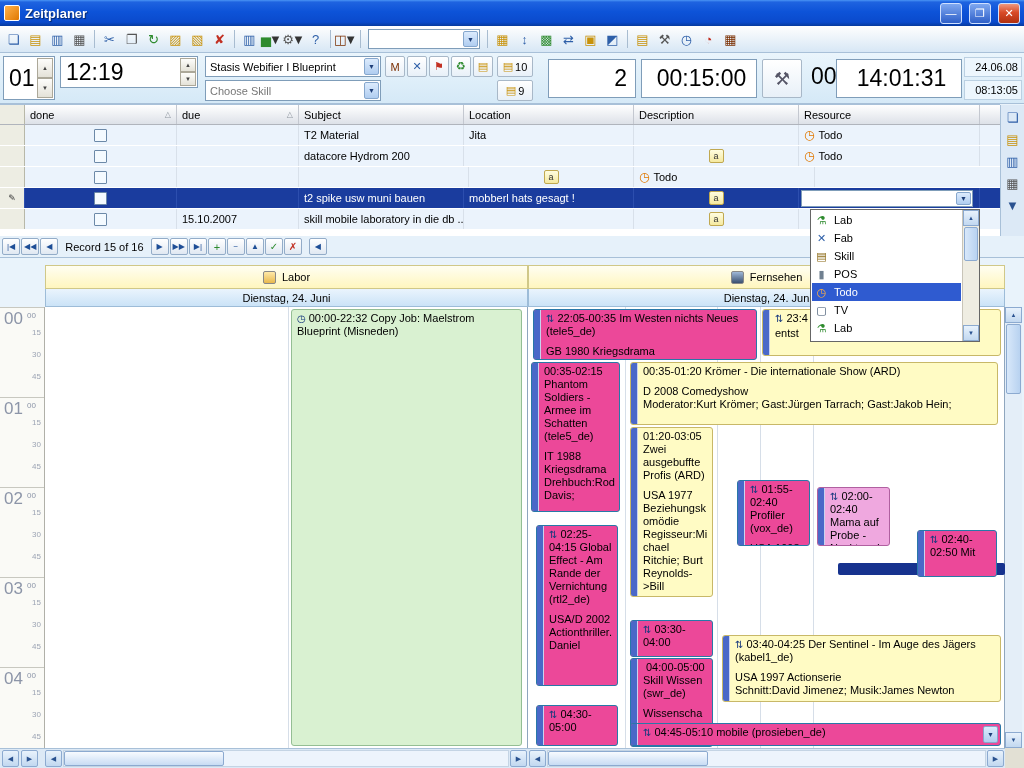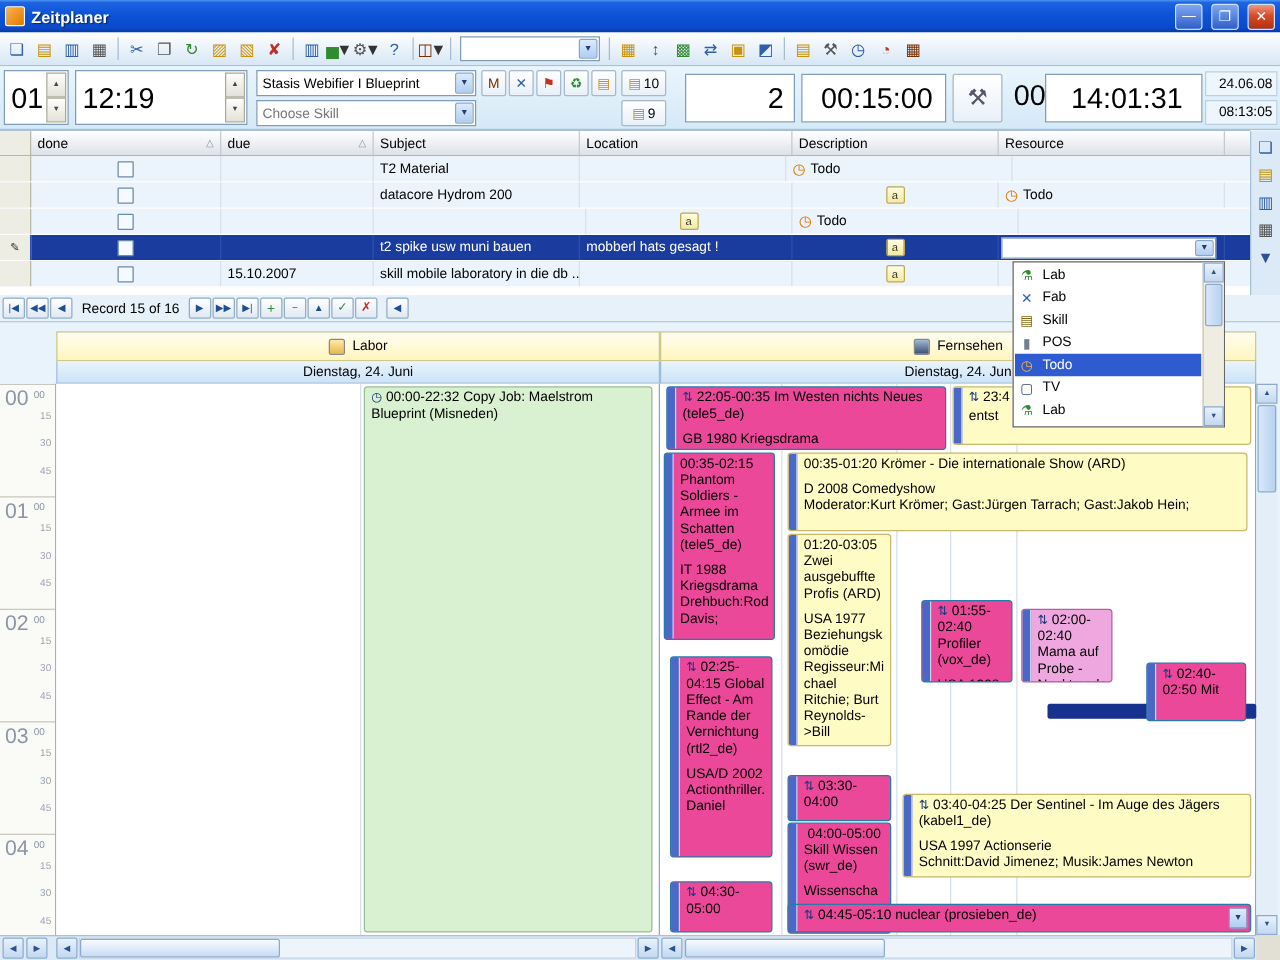--- a/index.html
+++ b/index.html
@@ -206,21 +206,21 @@
   </div>
 
   <div class="ctrl">
     <div class="box" style="left:3px;top:3px;width:52px;height:44px">
       <span class="bignum">01</span>
       <span class="spin">
           <span>▲</span>
           <span>▼</span>
         </span>
     </div>
-    <div class="box" style="left:60px;top:3px;width:138px;height:44px">
+    <div class="box" style="left:60px;top:3px;width:138px;height:32px">
       <span class="bignum">12:19</span>
       <span class="spin">
           <span>▲</span>
           <span>▼</span>
         </span>
     </div>
     <div class="combo" style="left:205px;top:3px;width:176px">
       <span>Stasis Webifier I Blueprint</span>
       <span class="dbtn">▼</span>
     </div>
@@ -301,20 +301,23 @@
     <div class="grow">
       <div class="gc w-g gutterc"></div>
       <div class="gc w-done">
           <span class="cbx"></span>
         </div>
       <div class="gc w-due">
           <span></span>
         </div>
       <div class="gc w-subj">
           <span>T2 Material</span>
+        </div>
+      <div class="gc w-loc">
+          <span>Jita</span>
         </div>
       <div class="gc w-desc"></div>
       <div class="gc w-res">
           <i class="resicon">◷</i>
           <span>Todo</span>
         </div>
       <div class="gc w-fill"></div>
     </div>
 
     <div class="grow">
@@ -612,21 +615,21 @@
       <span class="strip"></span>
       <div><i class="evic" ind="icons.recur"></i><span>04:00-05:00</span> <span>Skill Wissen (swr_de)</span></div>
       <div class="meta">Wissenscha</div>
     </div>
     <div class="ev cyan" style="left:536px;top:447px;width:82px;height:41px">
       <span class="strip"></span>
       <div><i class="evic">⇅</i><span>04:30-05:00</span></div>
     </div>
     <div class="ev cyan" style="left:630px;top:465px;width:371px;height:23px">
       <span class="strip"></span>
-      <div><i class="evic">⇅</i><span>04:45-05:10</span> <span>nuclear (prosieben_de)</span></div>
+      <div><i class="evic">⇅</i><span>04:45-05:10</span> <span>mobile (prosieben_de)</span></div>
       <span class="evdd">▼</span>
     </div>
 
     <div class="vscroll">
       <span class="sbtn">▲</span>
       <span class="sthumb" style="height:70px"></span>
       <span class="sfill"></span>
       <span class="sbtn">▼</span>
     </div>
 

